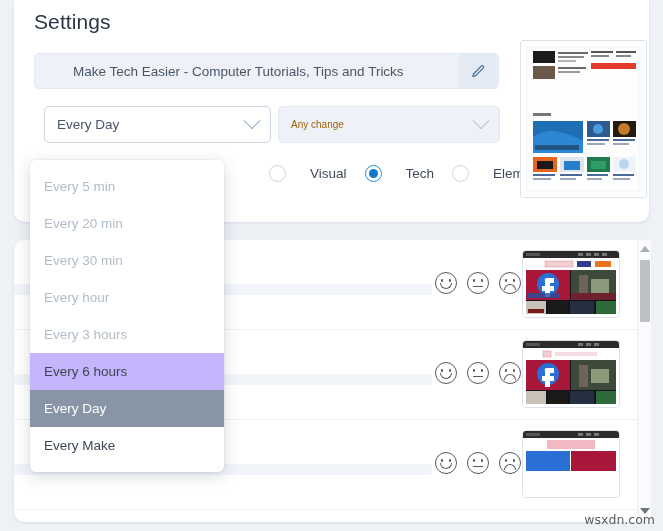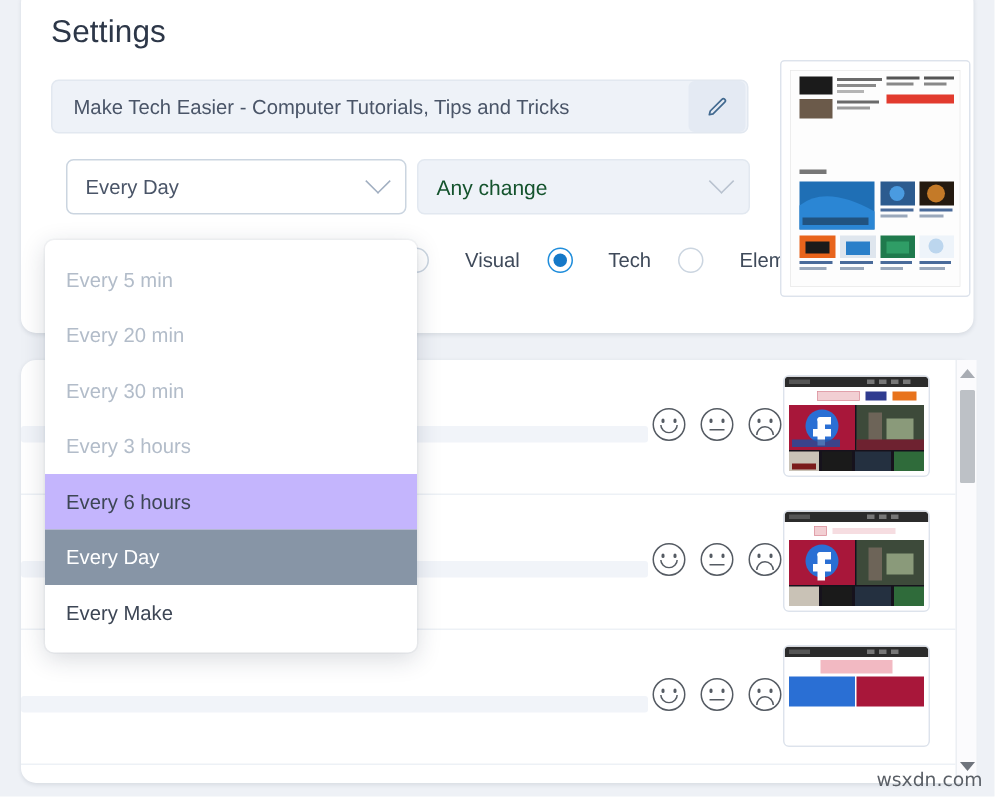--- a/index.html
+++ b/index.html
@@ -42,20 +42,21 @@
     left: 20px;
     top: 61px;
     width: 465px;
     height: 36px;
     background: #eef2f8;
     border: 1px solid #e2e8f0;
     border-radius: 5px;
     box-sizing: border-box;
     display: flex;
     align-items: center;
+    padding-left: 24px;
   }
   .title-value {
     flex: 1;
     padding-left: 14px;
     font-size: 13.5px;
     color: #4a5568;
     white-space: nowrap;
     overflow: hidden;
   }
   .edit-btn {
@@ -110,22 +111,22 @@
     background: #eef2f8;
     border: 1px solid #e2e8f0;
     border-radius: 5px;
     box-sizing: border-box;
     display: flex;
     align-items: center;
   }
   .select-disabled .sel-label {
     flex: 1;
     padding-left: 12px;
-    font-size: 14px;
-    color: #14532d;
+    font-size: 10px;
+    color: #a16207;
   }
   .select-disabled .chev {
     border-right-color: #b8c2cf;
     border-bottom-color: #b8c2cf;
   }
 
   
   .radio-group {
     position: absolute;
     left: 255px;
@@ -179,21 +180,21 @@
     border-radius: 3px;
     overflow: hidden;
     box-sizing: border-box;
   }
 
   
   .dropdown {
     position: absolute;
     left: 30px;
     top: 160px;
-    width: 248px;
+    width: 194px;
     background: #ffffff;
     border-radius: 6px;
     box-shadow: 0 4px 16px rgba(28, 42, 66, 0.17), 0 0 0 1px rgba(28,42,66,0.04);
     padding: 8px 0;
     z-index: 50;
     overflow: hidden;
   }
   .dd-item {
     height: 37px;
     line-height: 37px;
@@ -581,19 +582,20 @@
 <div class="scrollbar">
   <div class="sb-arrow up"></div>
   <div class="sb-thumb"></div>
   <div class="sb-arrow down"></div>
 </div>
 
 <div class="dropdown">
   <div class="dd-item disabled">Every 5 min</div>
   <div class="dd-item disabled">Every 20 min</div>
   <div class="dd-item disabled">Every 30 min</div>
+  <div class="dd-item disabled">Every hour</div>
   <div class="dd-item disabled">Every 3 hours</div>
   <div class="dd-item hover">Every 6 hours</div>
   <div class="dd-item selected">Every Day</div>
   <div class="dd-item">Every Make</div>
 </div>
 
 <div class="watermark">wsxdn.com</div>
 
 </body></html>

